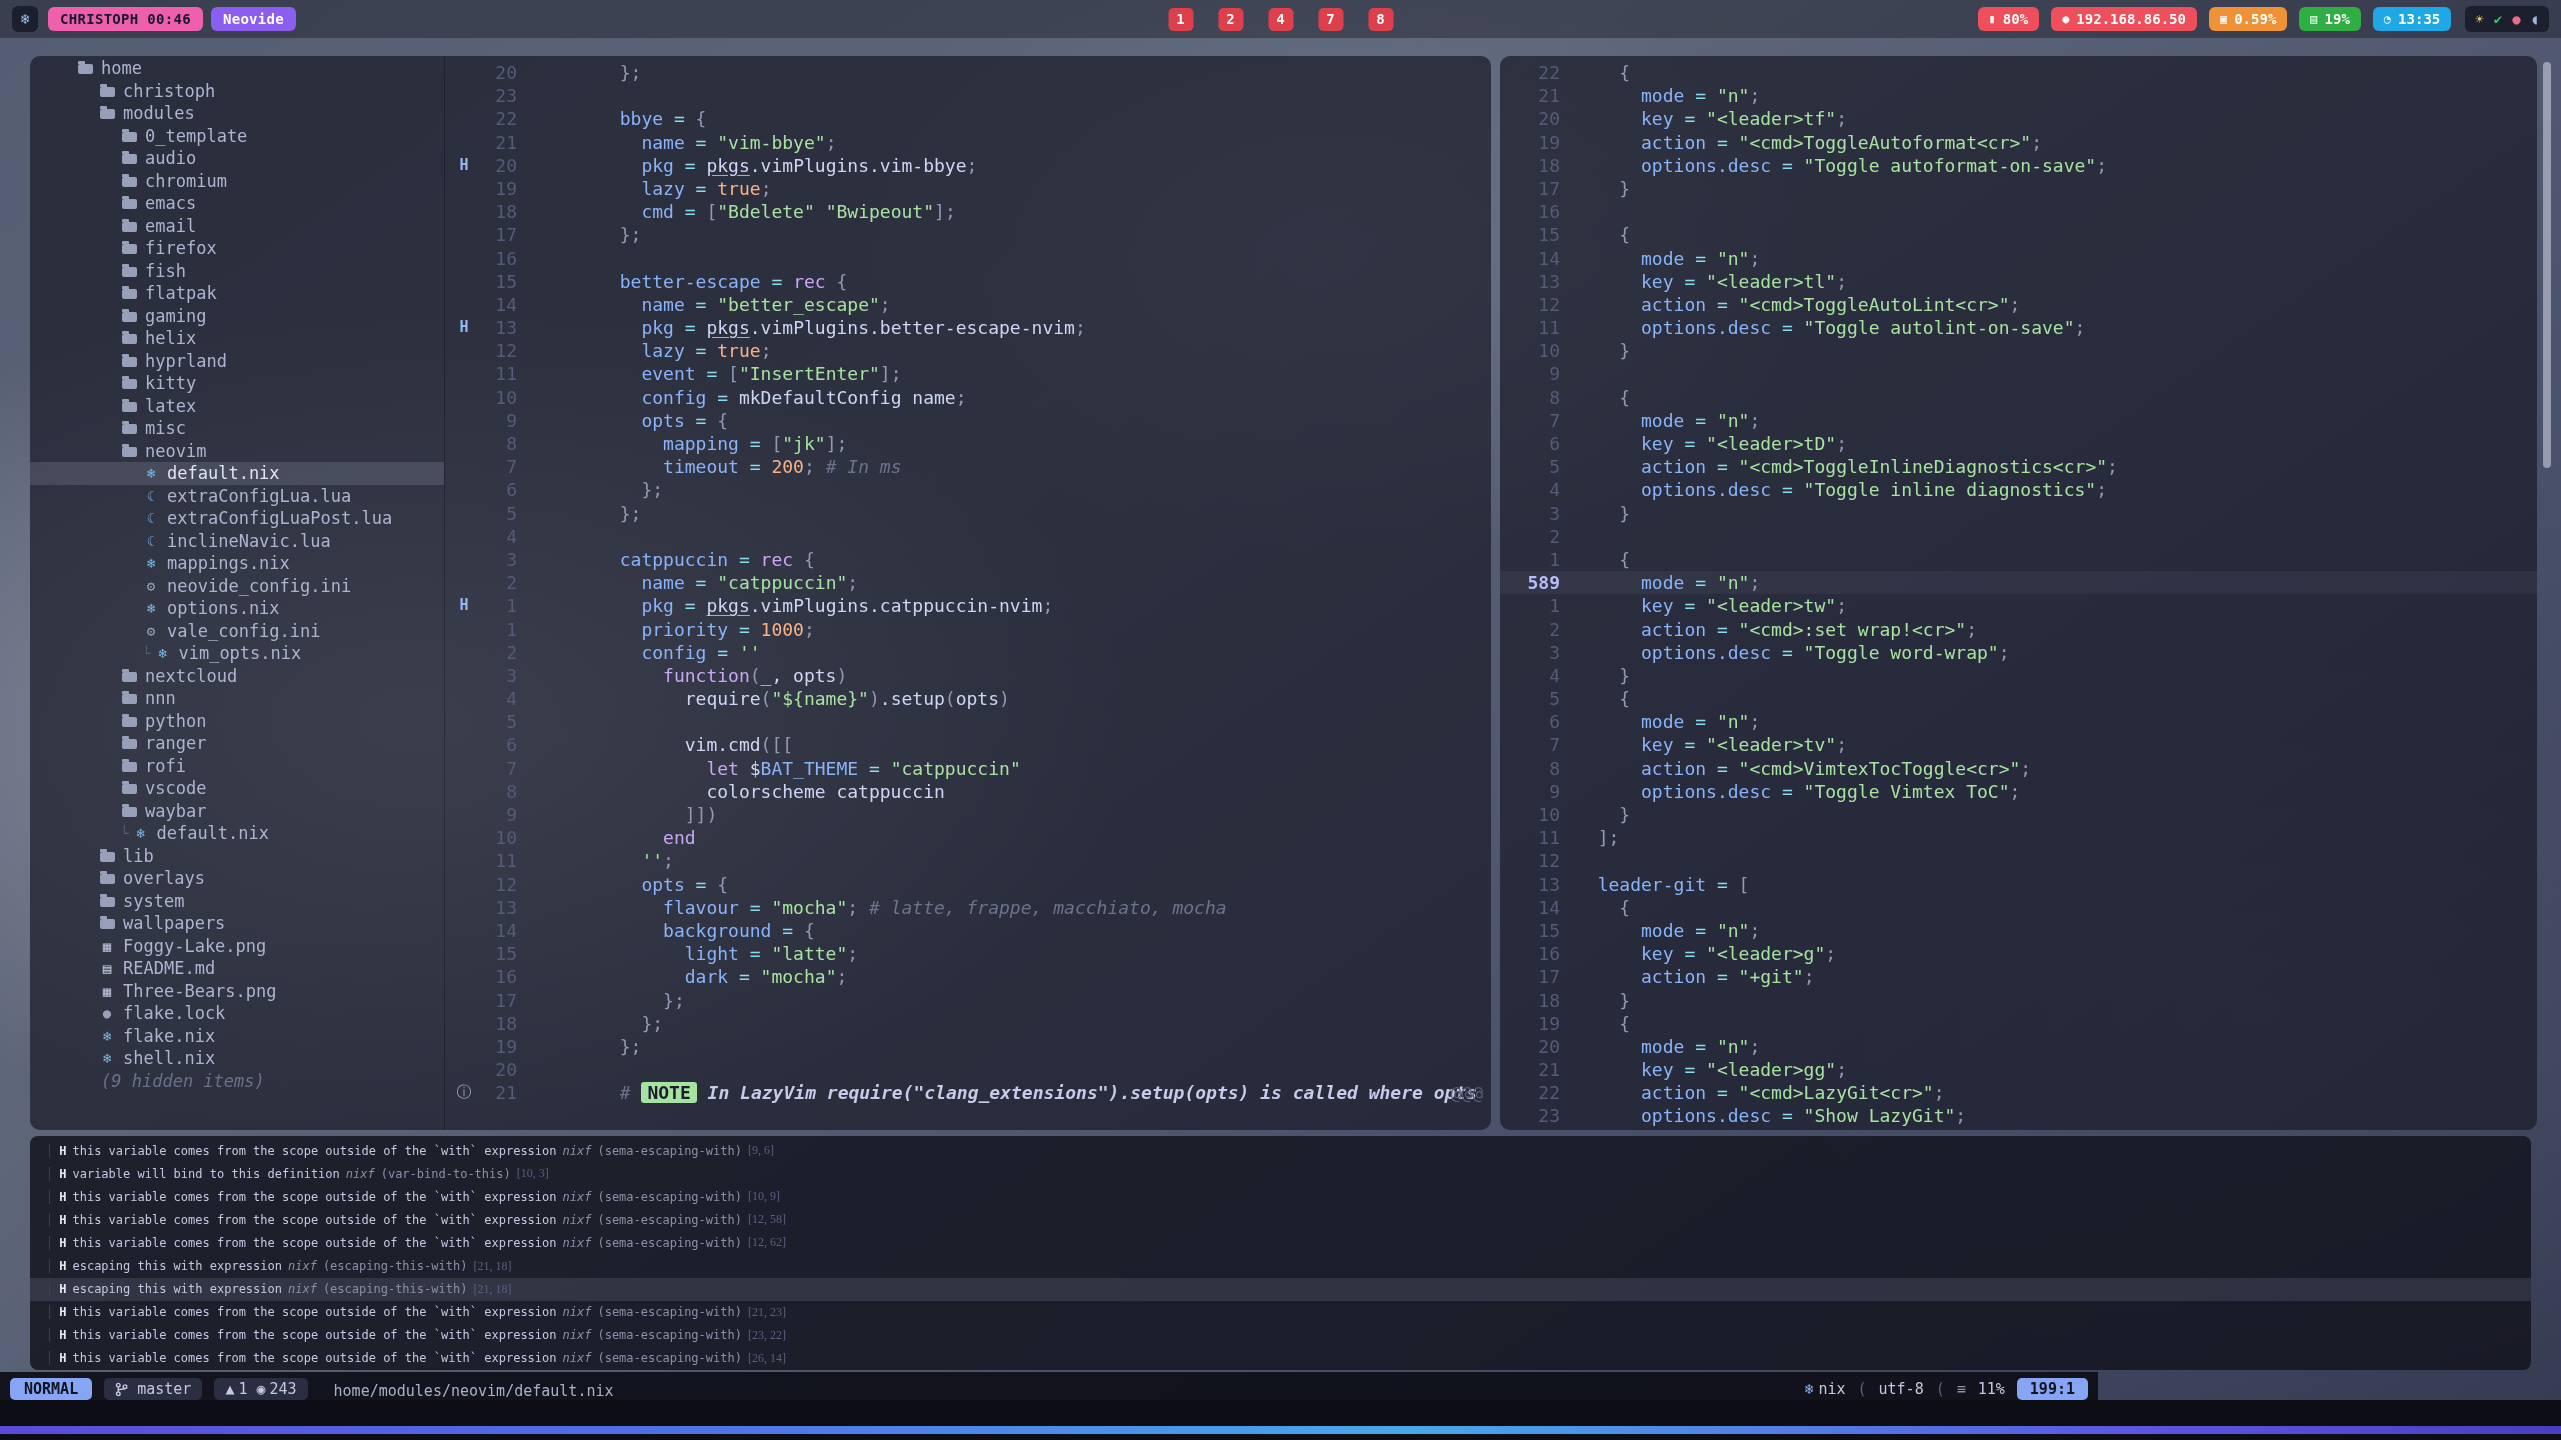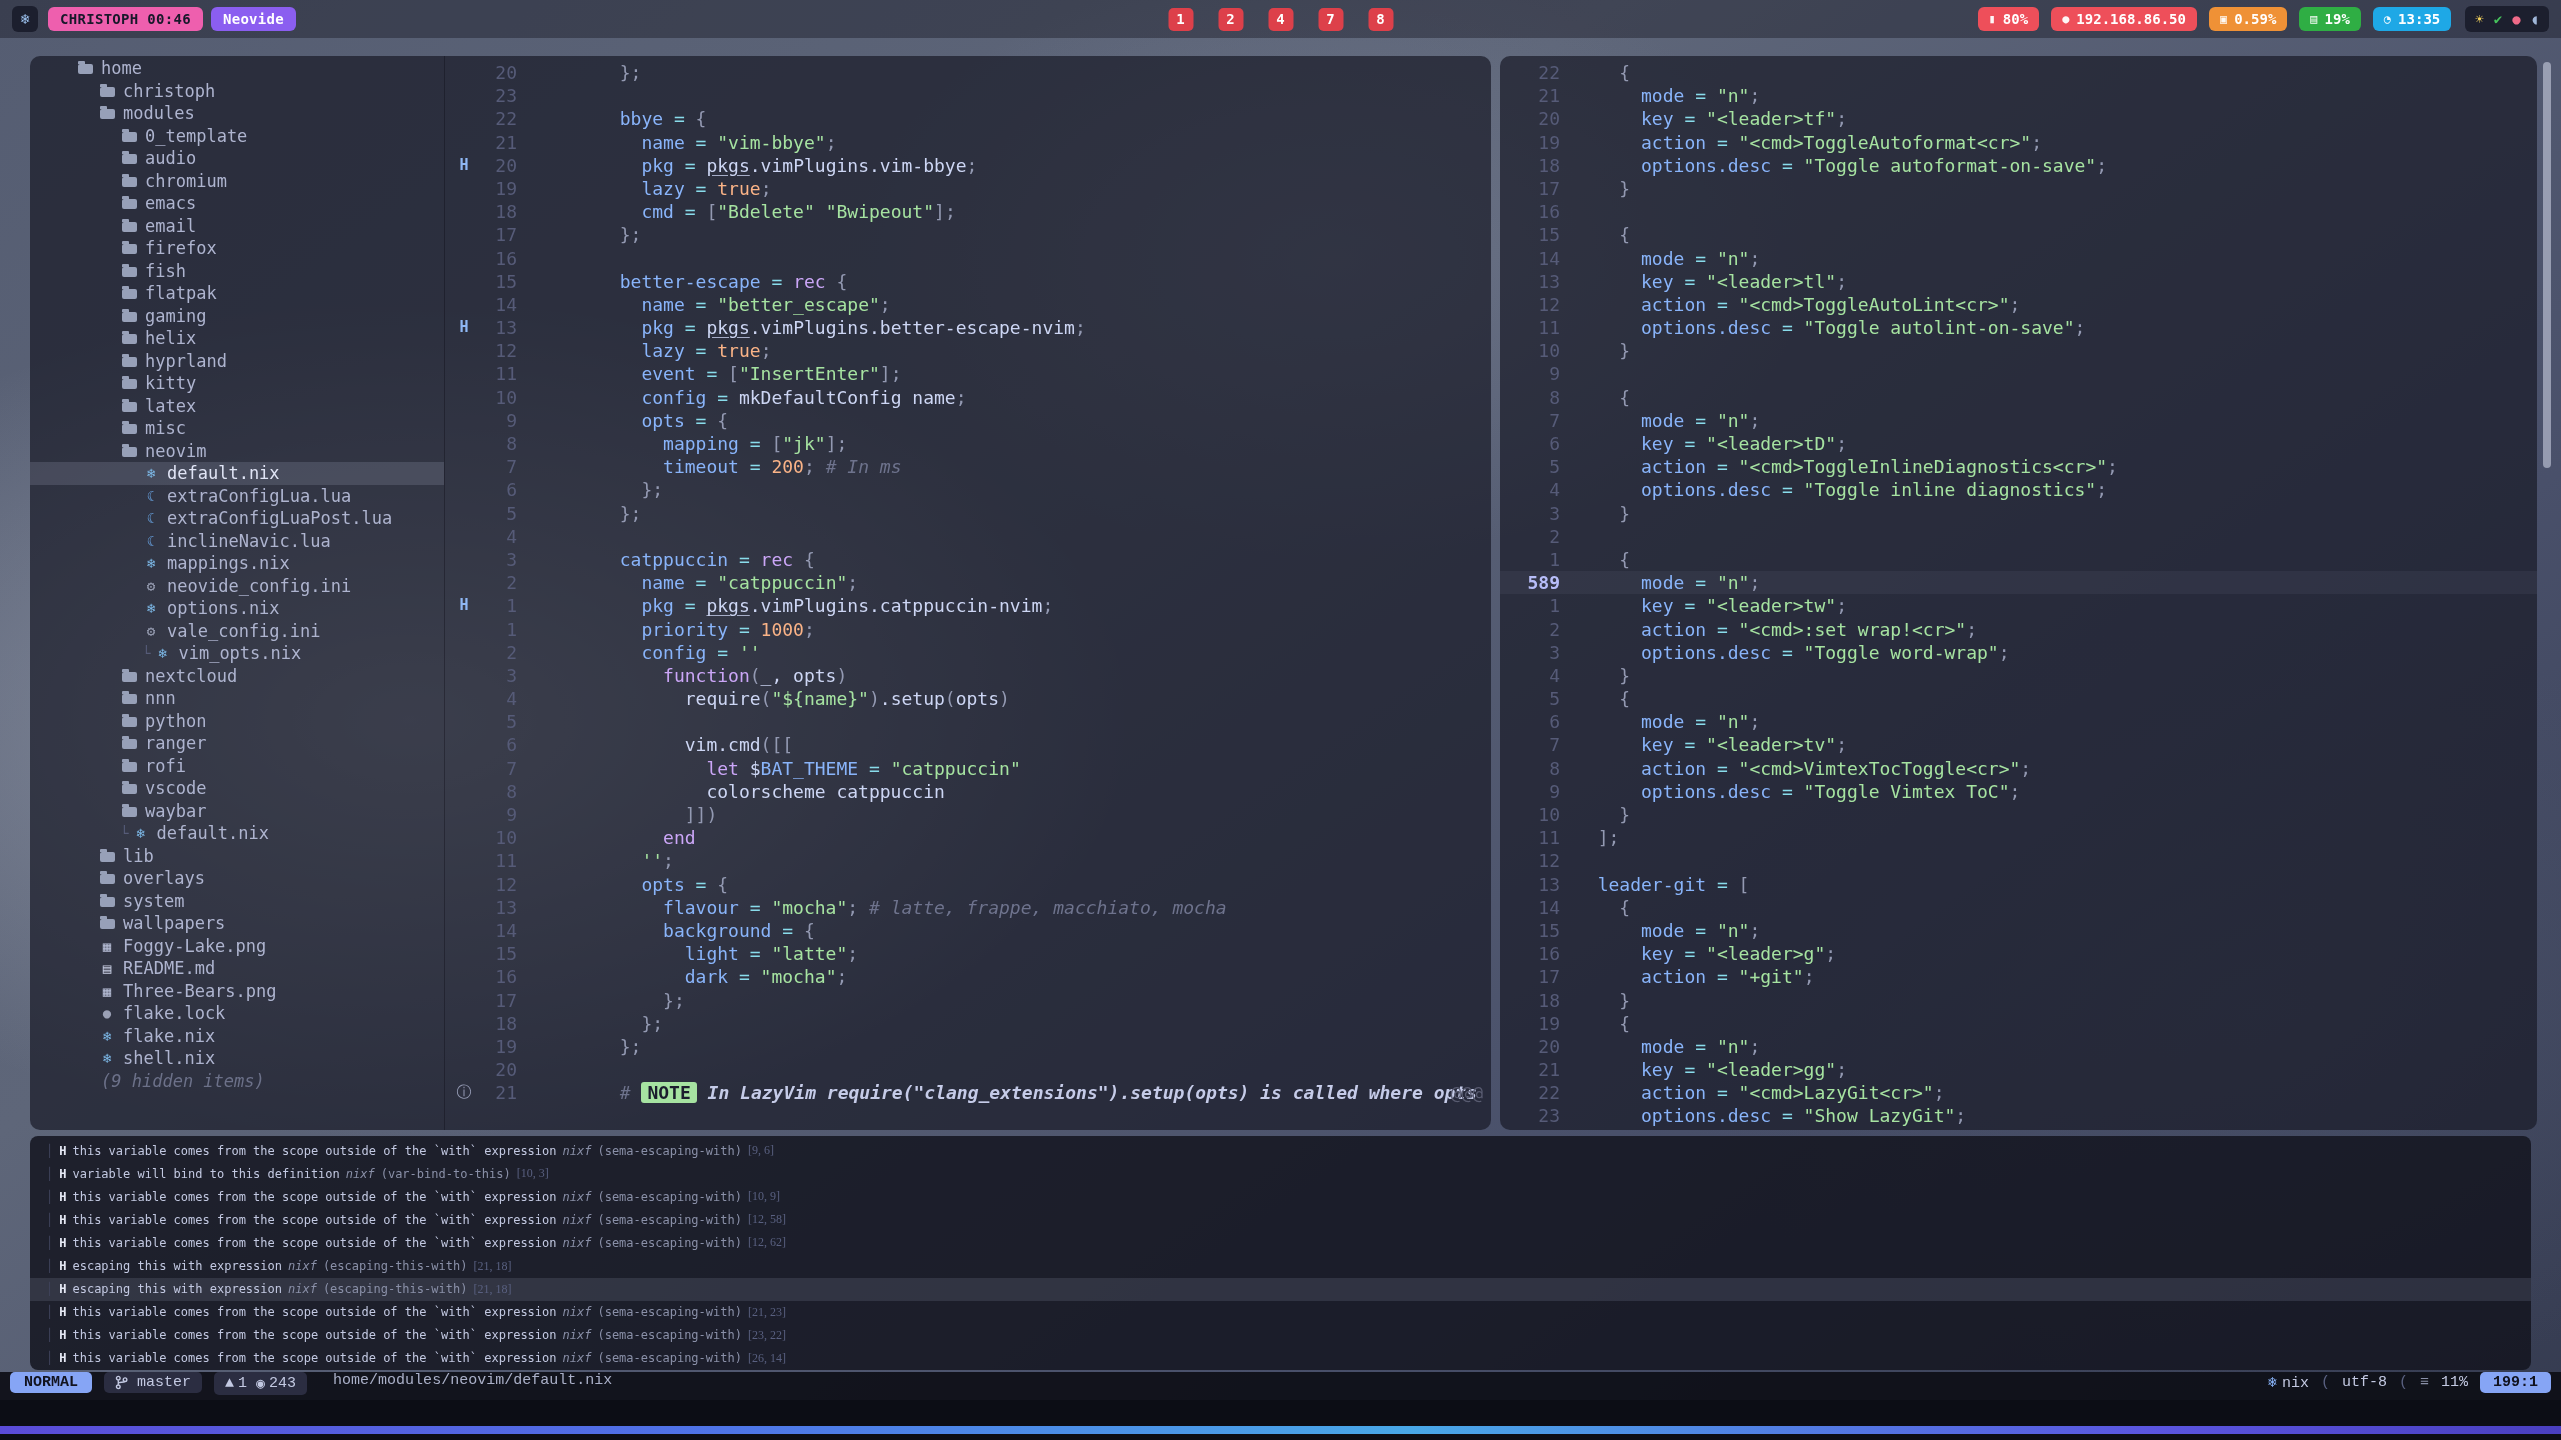--- a/index.html
+++ b/index.html
@@ -93,22 +93,22 @@
     background:rgba(20,21,32,0.86);border-radius:8px;padding-top:3px;font-size:12px;overflow:hidden;}
   .qf-row{display:flex;align-items:center;height:23.1px;padding-left:16px;color:#c3c9e2;gap:6px;white-space:nowrap;}
   .qf-row.sel{background:rgba(202,210,245,0.12);}
   .qf-bar{color:#3f445c;}
   .qf-type{font-weight:bold;color:#e6e9f5;}
   .qf-tool{font-style:italic;color:#8a90a8;}
   .qf-rule{color:#8a90a8;}
   .qf-pos{color:#596080;font-family:Liberation Serif, serif;}
 
   
-  .statusline{position:absolute;left:0;top:1372px;width:2561px;height:28px;background:rgba(13,14,22,0.92);
-    display:flex;align-items:flex-start;font-size:15px;gap:12px;padding:0 10px;font-family:Liberation Mono, monospace;}
+  .statusline{position:absolute;left:0;top:1372px;width:2098px;height:28px;background:rgba(13,14,22,0.92);
+    display:flex;align-items:flex-end;font-size:15px;gap:12px;padding:0 10px;}
   .sl-mode{background:#86a5f5;color:#12131f;font-weight:bold;padding:2px 14px;border-radius:5px;}
   .sl-seg{background:#2b2d41;color:#c3c9e2;padding:2px 11px;border-radius:5px;display:inline-flex;gap:9px;align-items:center;}
   .sl-diag-item{display:inline-flex;gap:4px;align-items:center;}
   .sl-path{color:#aab0c8;margin-left:14px;}
   .sl-right{margin-left:auto;display:flex;align-items:center;gap:12px;color:#c3c9e2;}
   .sl-sep{color:#596080;}
   .sl-ico{color:#8a90a8;}
   .fticon{color:#89b4fa;margin-right:5px;}
   .sl-pos{background:#86a5f5;color:#12131f;font-weight:bold;padding:2px 13px;border-radius:5px;}
 

